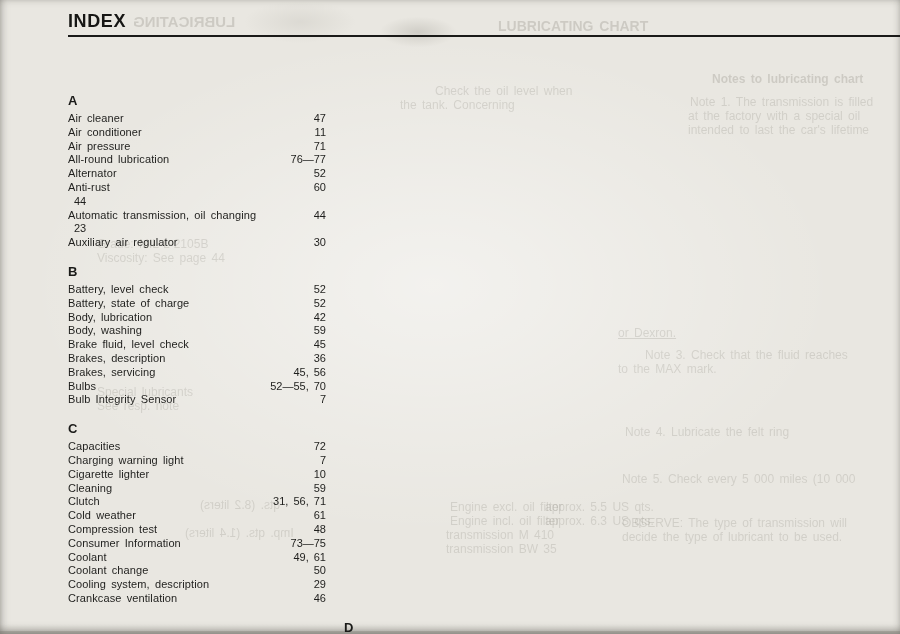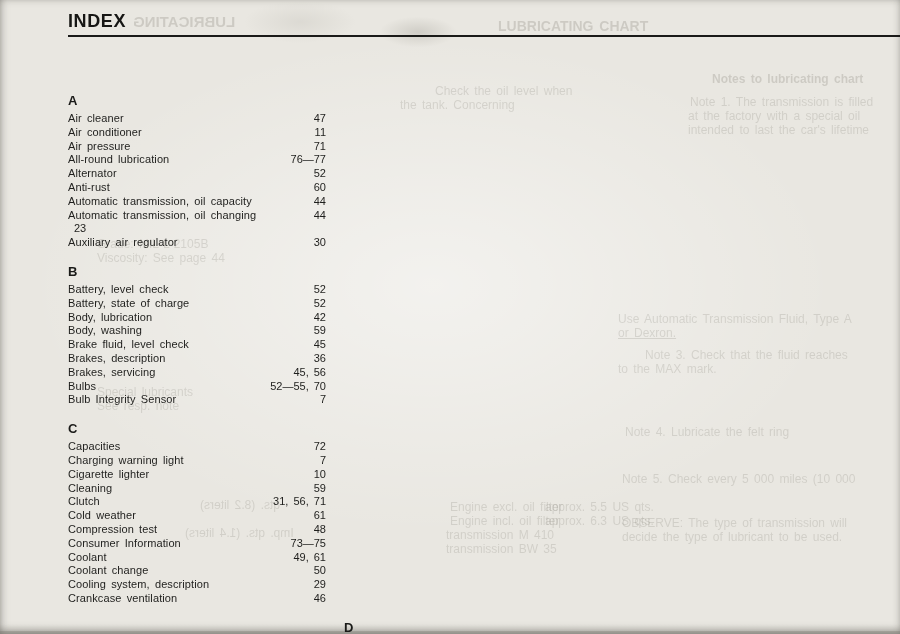--- a/index.html
+++ b/index.html
@@ -116,21 +116,20 @@
       <span class="bleed-text" style="left: 450px; top: 500px; font-size: 12px;">Engine excl. oil filter</span>
       <span class="bleed-text" style="left: 450px; top: 514px; font-size: 12px;">Engine incl. oil filter</span>
       <span class="bleed-text" style="left: 446px; top: 528px; font-size: 12px;">transmission M 410</span>
       <span class="bleed-text" style="left: 446px; top: 542px; font-size: 12px;">transmission BW 35</span>
       <span class="bleed-text" style="left: 545px; top: 500px; font-size: 12px;">approx. 5.5 US qts.</span>
       <span class="bleed-text" style="left: 545px; top: 514px; font-size: 12px;">approx. 6.3 US qts.</span>
       <span class="bleed-text bold" style="left: 712px; top: 72px; font-size: 12px;">Notes to lubricating chart</span>
       <span class="bleed-text" style="left: 690px; top: 95px; font-size: 12px;">Note 1. The transmission is filled</span>
       <span class="bleed-text" style="left: 688px; top: 109px; font-size: 12px;">at the factory with a special oil</span>
       <span class="bleed-text" style="left: 688px; top: 123px; font-size: 12px;">intended to last the car's lifetime</span>
-      <span class="bleed-text" style="left: 618px; top: 312px; font-size: 12px;">Use Automatic Transmission Fluid, Type A</span>
       <span class="bleed-text" style="left: 618px; top: 326px; font-size: 12px; text-decoration: underline;">or Dexron.</span>
       <span class="bleed-text" style="left: 625px; top: 348px; font-size: 12px; margin-left: 20px;">Note 3. Check that the fluid reaches</span>
       <span class="bleed-text" style="left: 618px; top: 362px; font-size: 12px;">to the MAX mark.</span>
       <span class="bleed-text" style="left: 625px; top: 425px; font-size: 12px;">Note 4. Lubricate the felt ring</span>
       <span class="bleed-text" style="left: 622px; top: 472px; font-size: 12px;">Note 5. Check every 5 000 miles (10 000</span>
       <span class="bleed-text" style="left: 622px; top: 530px; font-size: 12px;">decide the type of lubricant to be used.</span>
       <span class="bleed-text" style="left: 622px; top: 516px; font-size: 12px;">OBSERVE: The type of transmission will</span>
     </div>
 
   <h1 class="title fg">INDEX</h1>
@@ -157,21 +156,20 @@
           </div>
           <div class="entry-row">
             <span class="entry-label">Alternator</span>
             <span class="entry-pages">52</span>
           </div>
           <div class="entry-row">
             <span class="entry-label">Anti-rust</span>
             <span class="entry-pages">60</span>
           </div>
           <div class="entry-row">
-            <span class="entry-label">Automatic transmission, oil capacity</span>
             <span class="entry-pages">44</span>
           </div>
           <div class="entry-row">
             <span class="entry-label">Automatic transmission, oil changing</span>
             <span class="entry-pages">44</span>
           </div>
           <div class="entry-row">
             <span class="entry-pages">23</span>
           </div>
           <div class="entry-row">

